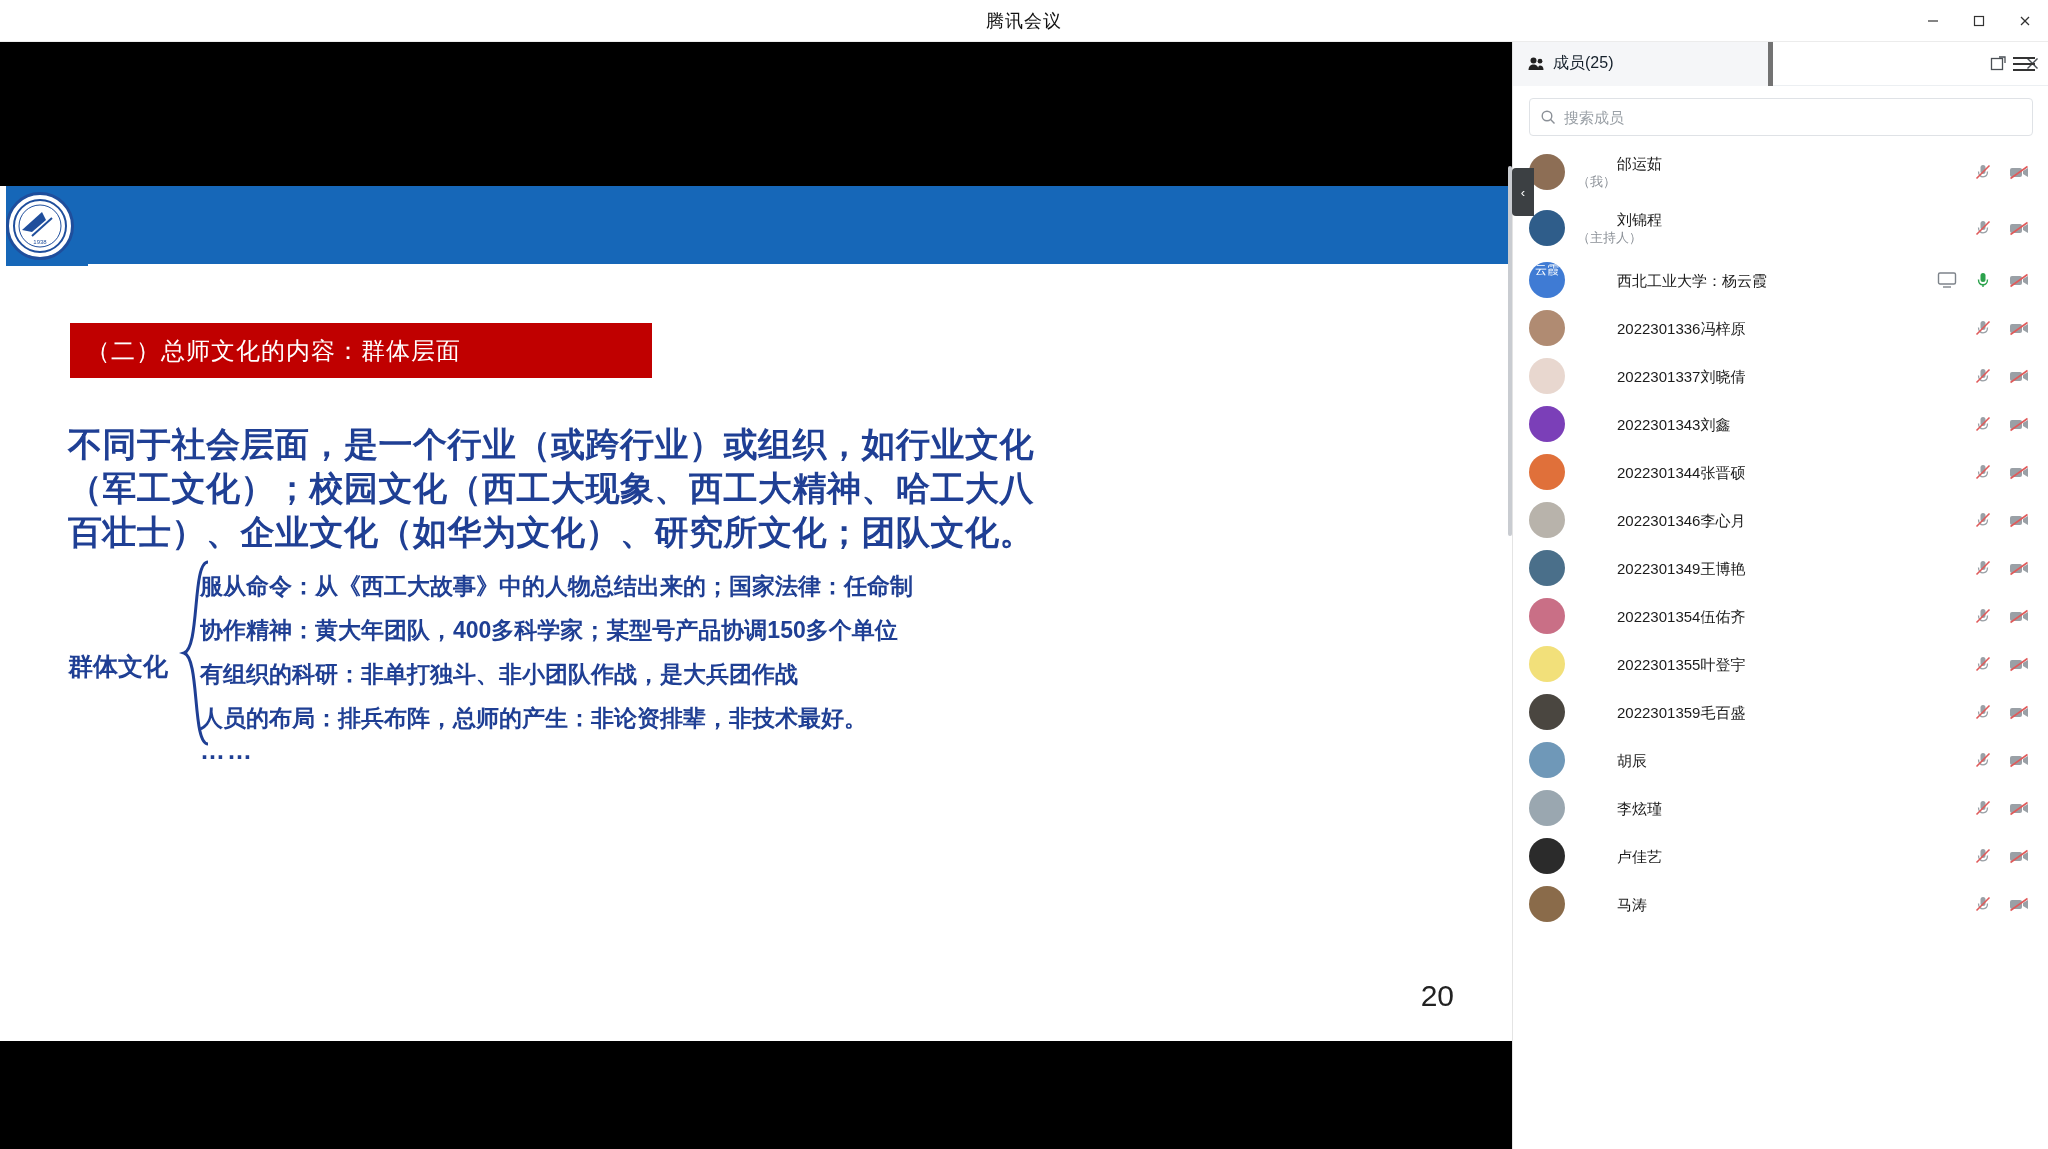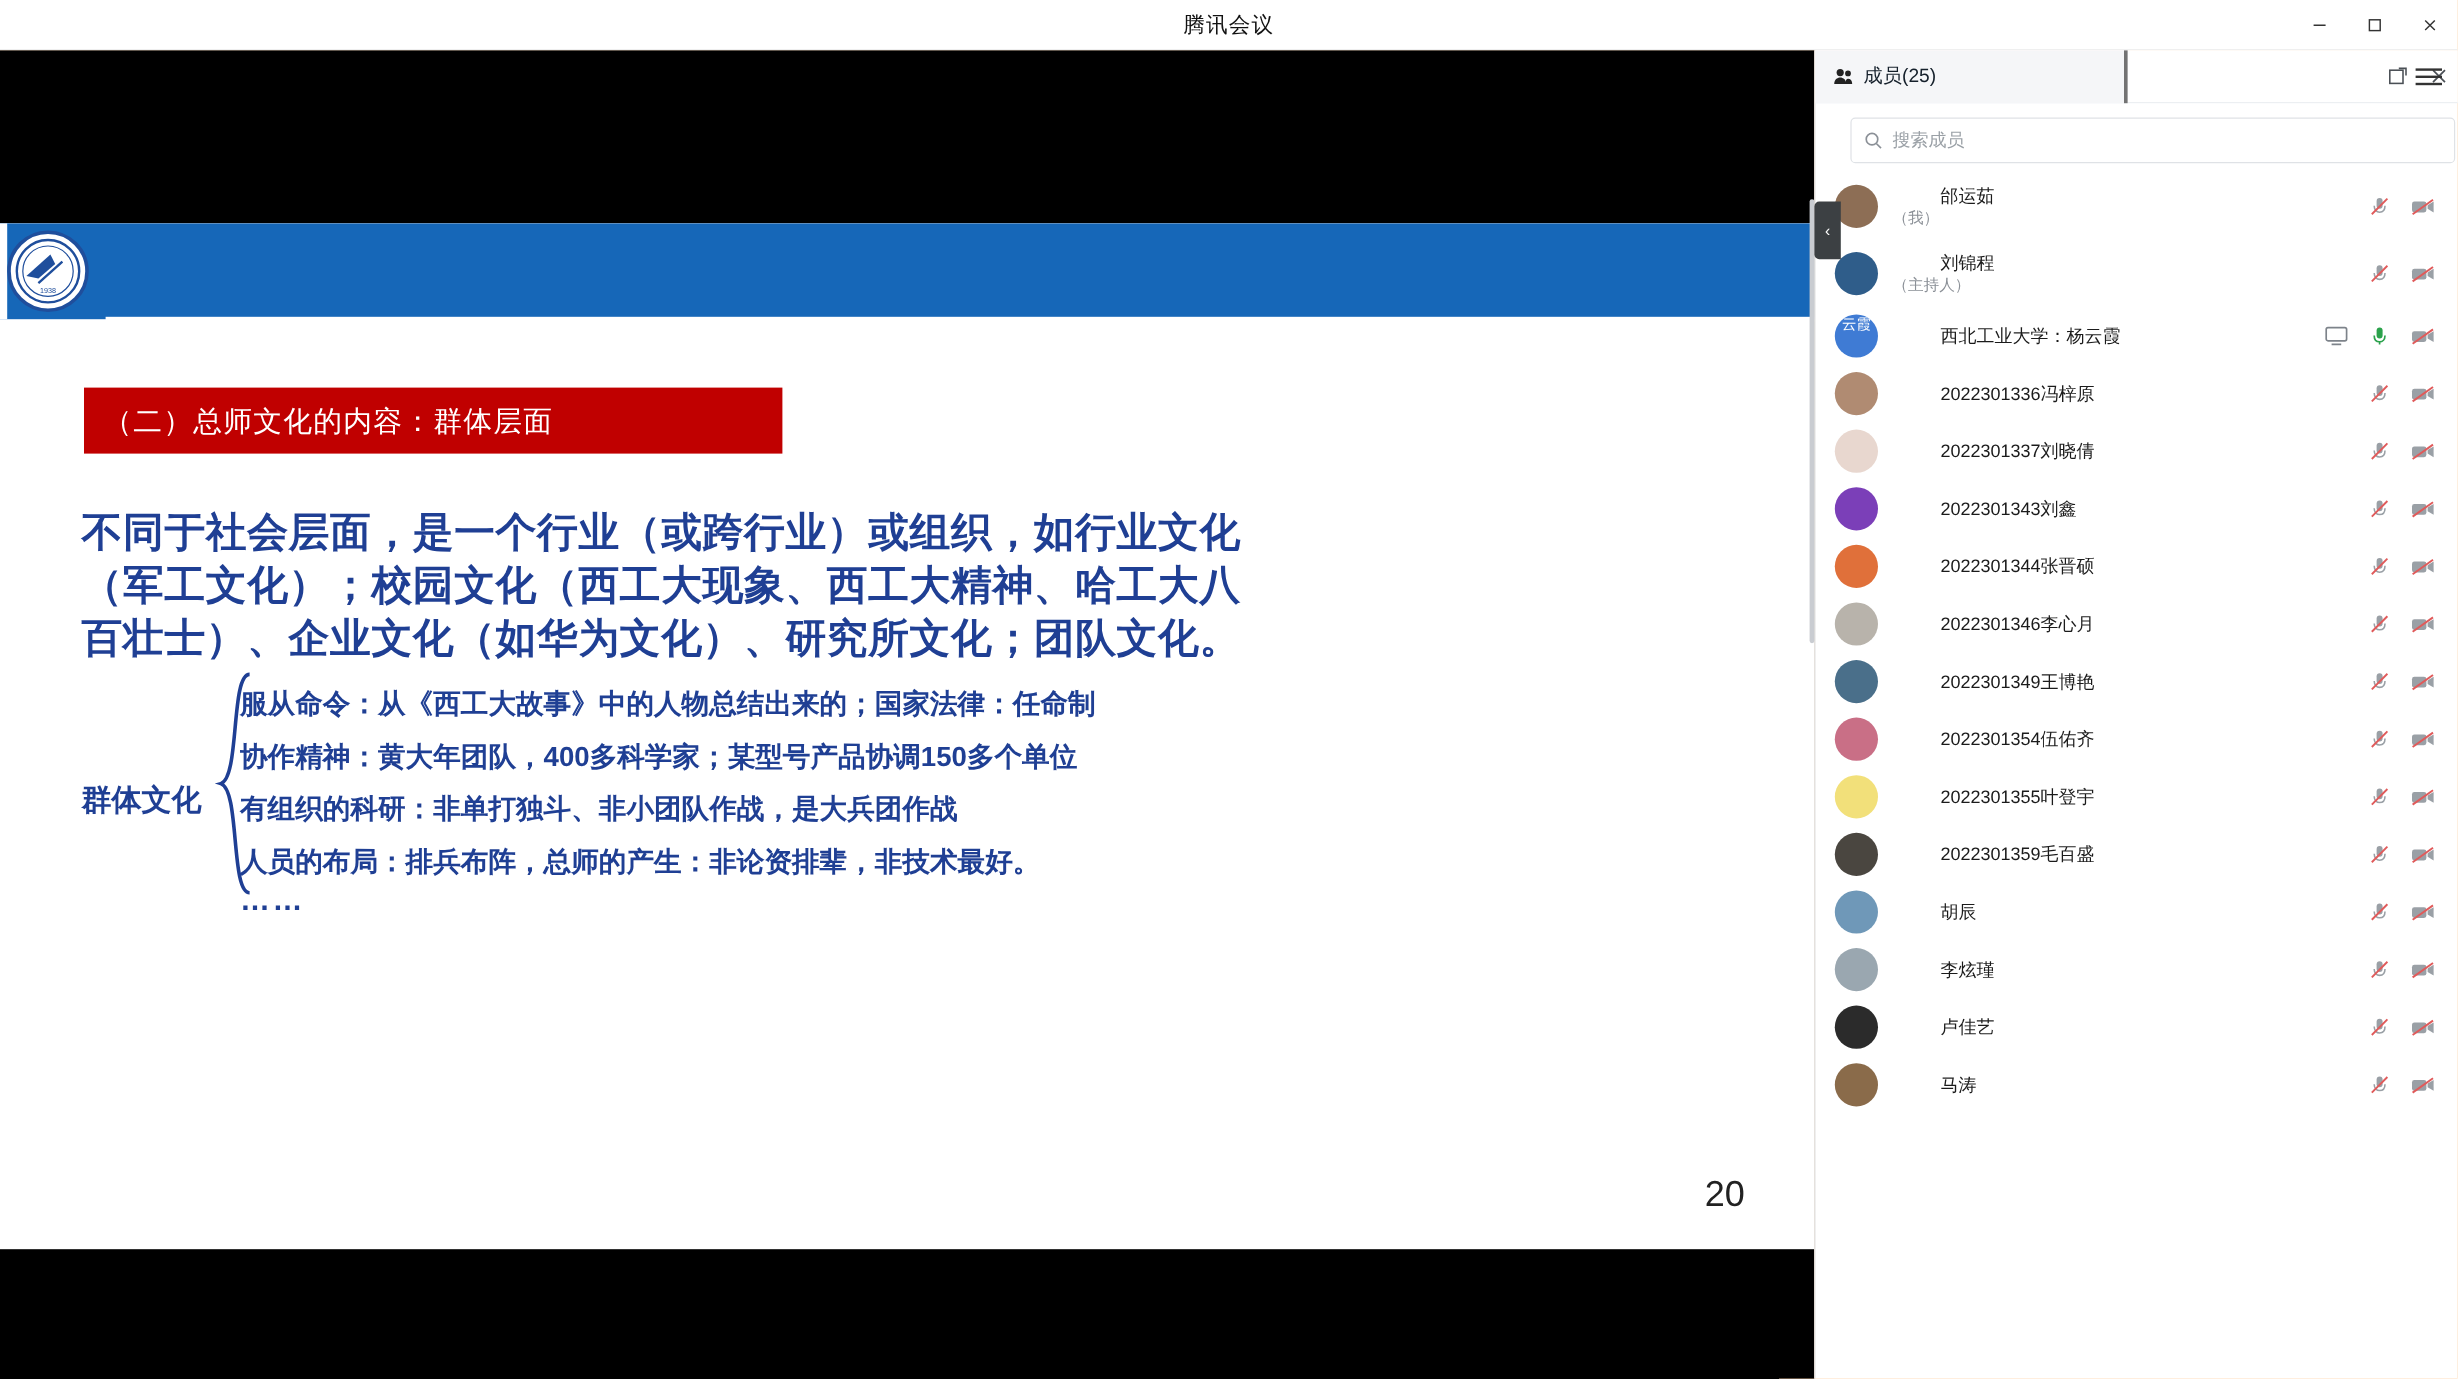--- a/index.html
+++ b/index.html
@@ -135,40 +135,40 @@
     height: 44px; width: 536px;
     background: #ffffff;
     border-bottom: 1px solid #eceff2;
     display: flex; align-items: center;
   }
   .tab-members {
     height: 44px; min-width: 260px;
     display: flex; align-items: center;
     padding: 0 12px 0 14px;
     background: #f5f6f8;
-    border-right: 3px solid #737373;
+    border-right: 5px solid #737373;
   }
   .tab-members .people-icon { margin-right: 8px; display: flex; }
   .tab-members .lbl { font-size: 16px; color: #15202b; }
   .tab-actions { display: flex; align-items: center; margin-left: auto; }
   .tab-icon {
     width: 34px; height: 44px;
     display: flex; align-items: center; justify-content: center;
     color: #4a4f55;
   }
   .panel-menu {
     position: absolute; right: 14px; top: 0; height: 44px;
     display: flex; align-items: center; color: #333;
   }
   .hamb { width: 22px; }
   .hamb i {
     display:block; height: 2px; background: #333; margin: 4px 0; width: 22px;
   }
 
-  .search-wrap { padding: 12px 20px 8px 16px; margin-left: 13px; }
+  .search-wrap { padding: 12px 20px 8px 16px; }
   .search-box {
     height: 38px; width: 504px;
     border: 1px solid #dfe2e6; border-radius: 4px;
     background: #fff;
     display: flex; align-items: center; padding: 0 10px;
   }
   .search-box svg { margin-right: 8px; }
   .search-box input {
     border: none; outline: none; flex: 1;
     font-size: 15px; color: #333;

